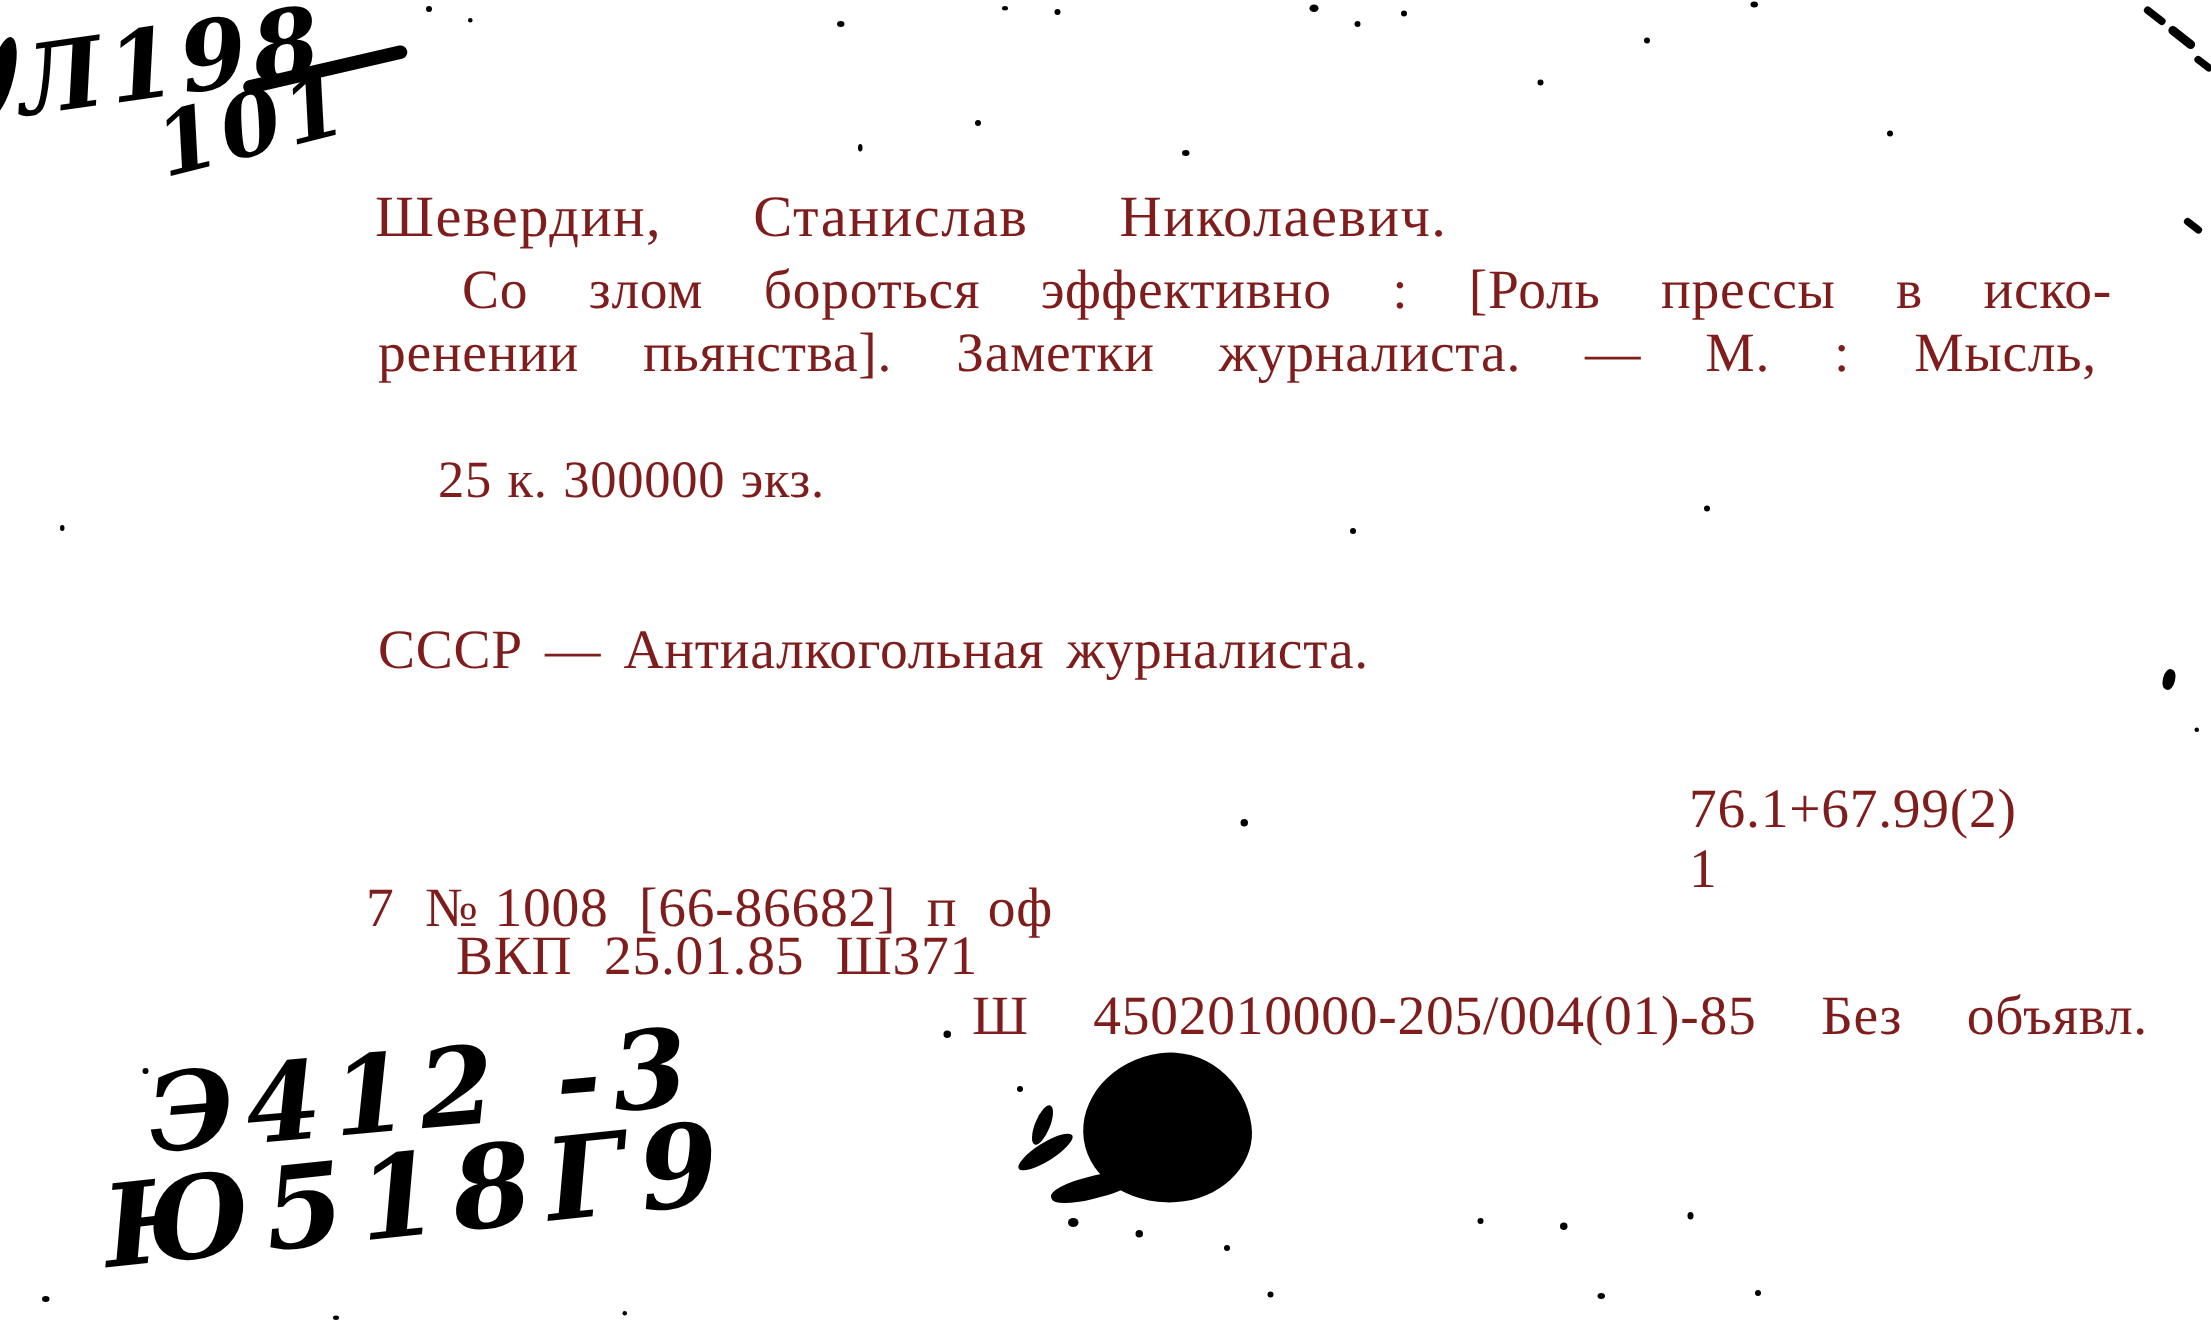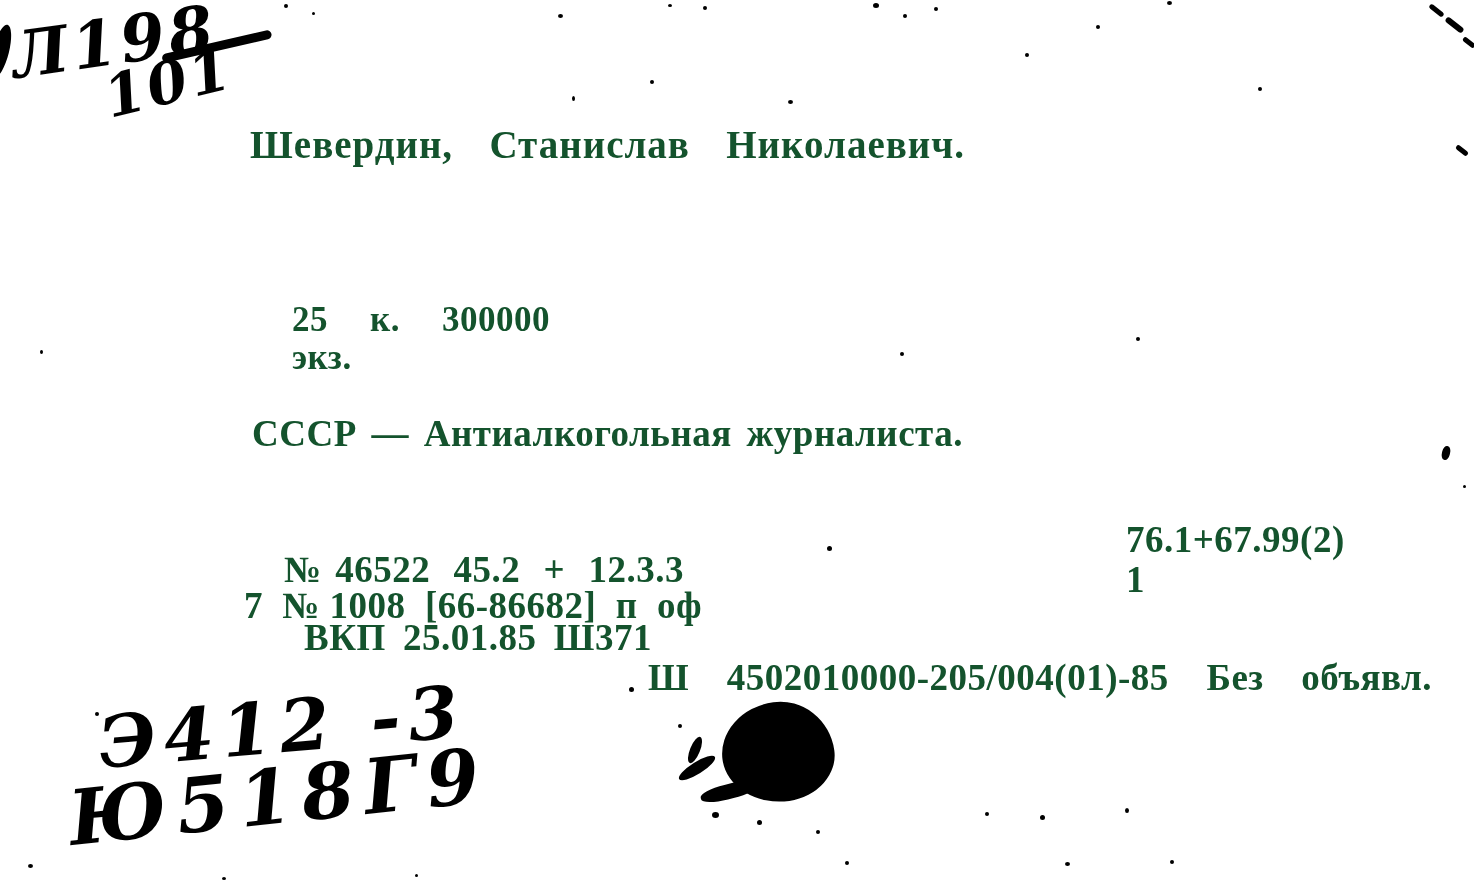--- a/index.html
+++ b/index.html
@@ -8,26 +8,26 @@
     width: 1474px;
     height: 882px;
     background: #ffffff;
     overflow: hidden;
     font-family: "Liberation Serif", "DejaVu Serif", serif;
     color: #000;
   }
   
   .pline {
     position: absolute;
-    font-weight: 700;
+    font-weight: 400;
     font-size: 37px;
     line-height: 1.08;
     letter-spacing: 0.5px;
     white-space: pre;
-    color: #14532d;
+    color: #7f1d1d;
   }
   .just {
     white-space: normal;
     text-align: justify;
     text-align-last: justify;
   }
   .heading { font-size: 39px; letter-spacing: 1px; }
   .small { font-size: 35px; }
   
   .hw {
@@ -59,32 +59,33 @@
 <div id="scan">
 
   <div id="hw-top" class="hw">
     <span class="num">Л198</span>
     <span class="bar"></span>
     <span class="den">101</span>
   </div>
 
   <div class="pline heading just" style="left:250px; top:124px; width:715px;">Шевердин, Станислав Николаевич.</div>
 
+  <div class="pline just" style="left:308px; top:174px; width:1100px;">Со злом бороться эффективно : [Роль прессы в иско-</div>
 
+  <div class="pline just" style="left:252px; top:216px; width:1146px;">ренении пьянства]. Заметки журналиста. — М. : Мысль,</div>
 
 
   <div class="pline small just" style="left:292px; top:301px; width:258px;">25 к. 300000 экз.</div>
 
 
   <div class="pline" style="left:252px; top:414px; word-spacing:5px;">СССР — Антиалкогольная журналиста.</div>
 
 
   <div class="pline just" style="left:1126px; top:520px; width:244px;">76.1+67.99(2) 1</div>
 
-  <div class="pline just" style="left:284px; top:550px; width:400px;">№46522 45.2 + 12.3.3</div>
 
   <div class="pline just" style="left:244px; top:586px; width:458px;">7 №1008 [66-86682] п оф</div>
 
   <div class="pline just" style="left:304px; top:618px; width:348px;">ВКП 25.01.85 Ш371</div>
 
   <div class="pline just" style="left:648px; top:658px; width:784px;">Ш 4502010000-205/004(01)-85 Без объявл.</div>
 
   <div id="hw-b1" class="hw">Э412 -3</div>
   <div id="hw-b2" class="hw">Ю518Г9</div>
 

